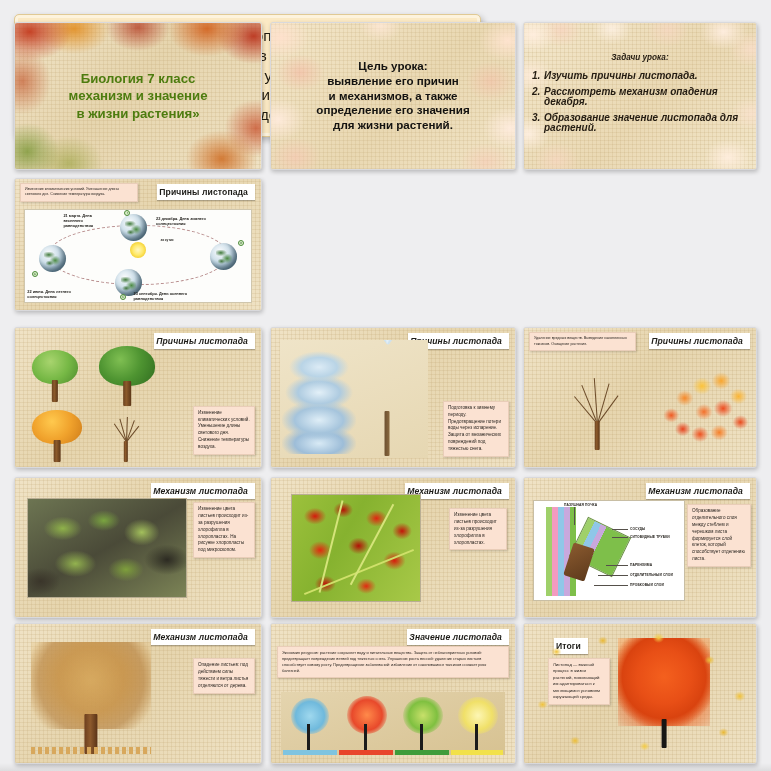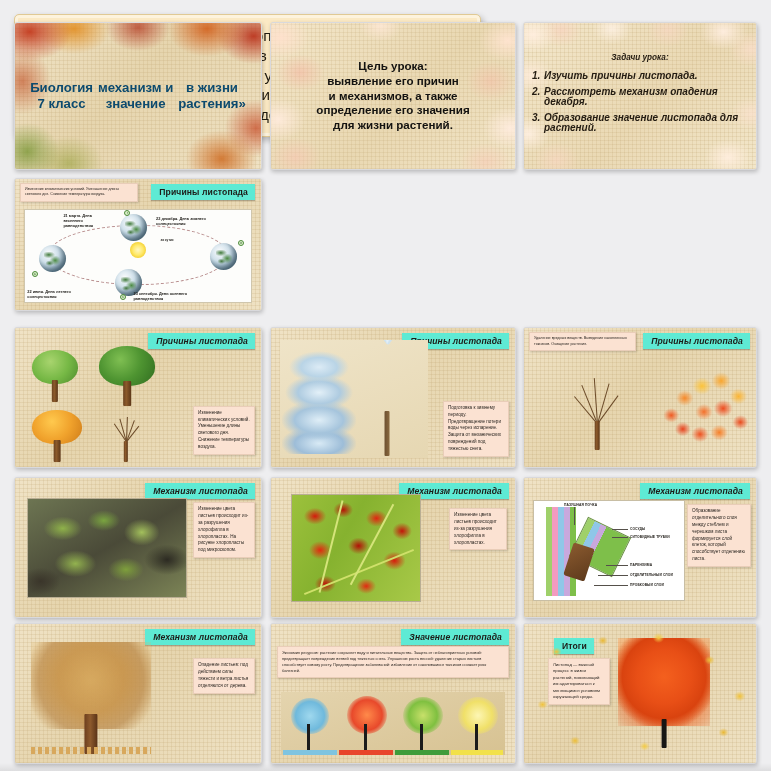--- a/index.html
+++ b/index.html
@@ -29,25 +29,25 @@
     position: absolute; inset: 0;
     background:
       repeating-linear-gradient(0deg, rgba(180,150,95,.16) 0 1px, transparent 1px 4px),
       repeating-linear-gradient(90deg, rgba(180,150,95,.16) 0 1px, transparent 1px 4px),
       linear-gradient(135deg, #f0e3c6 0%, #e6d5ae 45%, #efe2c4 100%);
   }
 
   
   .hdr {
     position: absolute; top: 5px; right: 6px;
-    background: #5eead4;
+    background: #ffffff;
     color: #1d1c18;
     font-weight: bold;
     font-size: 8.6px;
-    padding: 3px 7px 3px 8px;
+    padding: 3px 7px 3px 2px;
     letter-spacing: .1px;
     white-space: nowrap;
     box-shadow: 0 1px 1px rgba(0,0,0,.25);
     font-style: italic;
   }
   .hdr.plain { font-style: normal; }
 
   
   .note {
     position: absolute;
@@ -73,25 +73,25 @@
       radial-gradient(ellipse 52px 40px at 97% 9%,  rgba(186,48,26,.92) 0%, rgba(186,48,26,0) 70%),
       radial-gradient(ellipse 40px 46px at 3% 40%,  rgba(190,70,28,.6) 0%, rgba(190,70,28,0) 72%),
       radial-gradient(ellipse 44px 40px at 5% 88%,  rgba(120,150,52,.78) 0%, rgba(120,150,52,0) 72%),
       radial-gradient(ellipse 48px 38px at 22% 96%, rgba(150,160,60,.6) 0%, rgba(150,160,60,0) 72%),
       radial-gradient(ellipse 50px 40px at 84% 93%, rgba(206,106,32,.85) 0%, rgba(206,106,32,0) 72%),
       radial-gradient(ellipse 44px 40px at 98% 72%, rgba(196,64,28,.7) 0%, rgba(196,64,28,0) 72%);
   }
   #s-title .tt {
     position: relative;
     height: 100%;
-    display: flex; flex-direction: row;
+    display: flex; flex-direction: column;
     align-items: center; justify-content: center;
     gap: 2px;
     padding: 11px 14px;
-    color: #0c4a6e;
+    color: #4d7c0f;
     font-weight: bold;
     font-size: 13.2px;
     line-height: 1.18;
     text-align: center;
   }
 
   
   #s-goal { left: 270px; top: 22px; width: 246px; height: 148px; }
   #s-goal .floral {
     position:absolute; inset:0;

